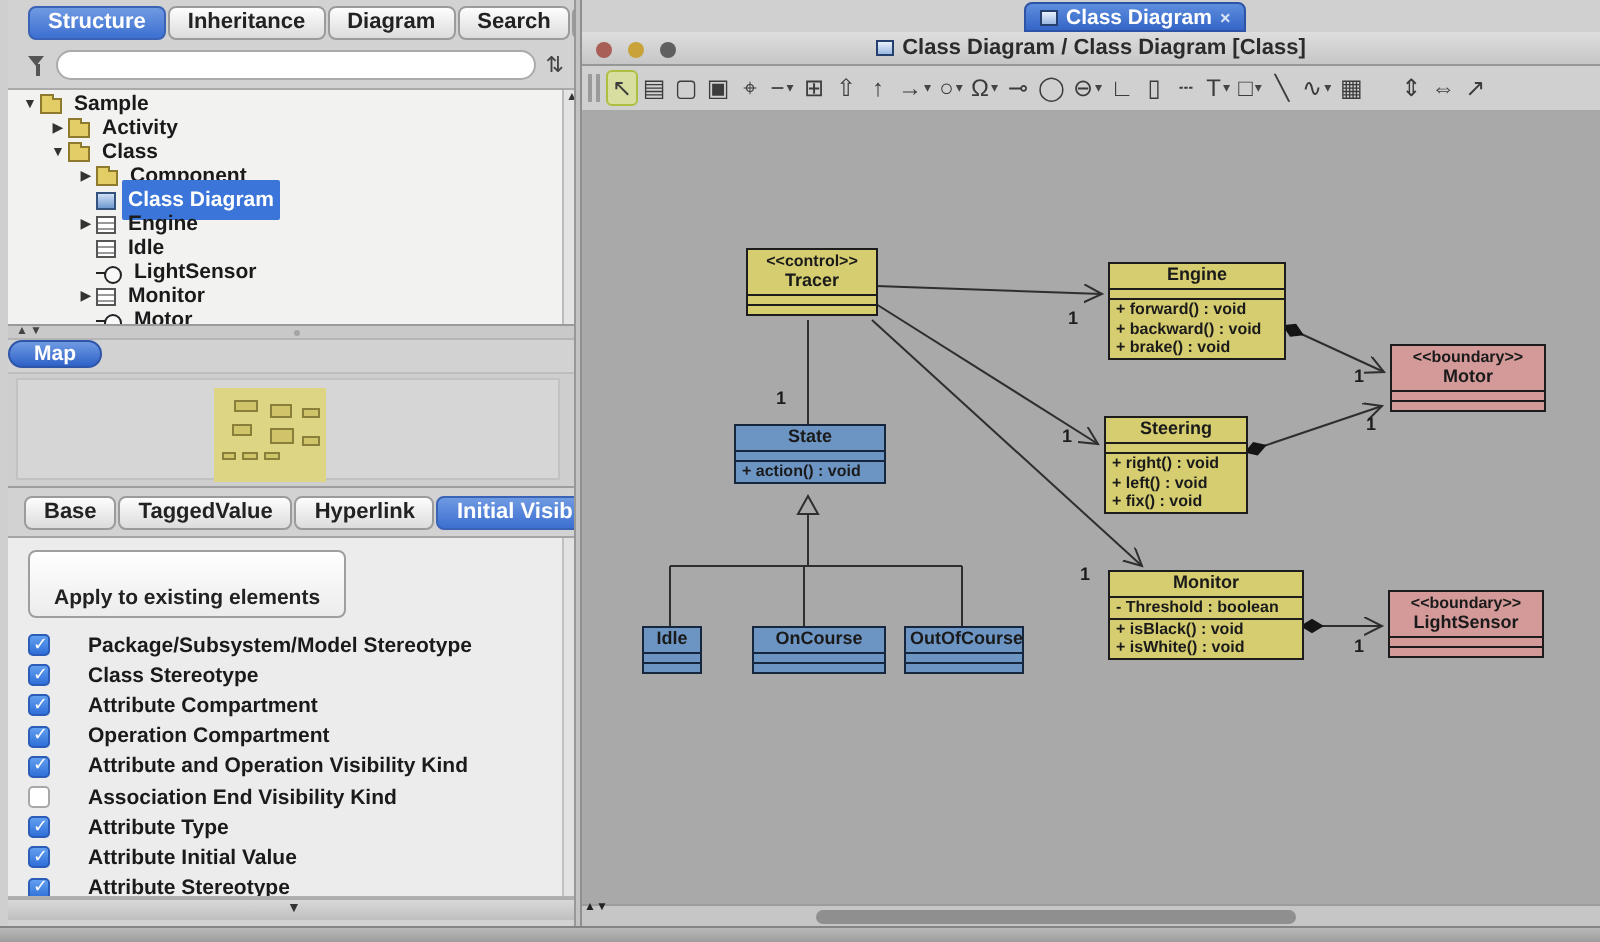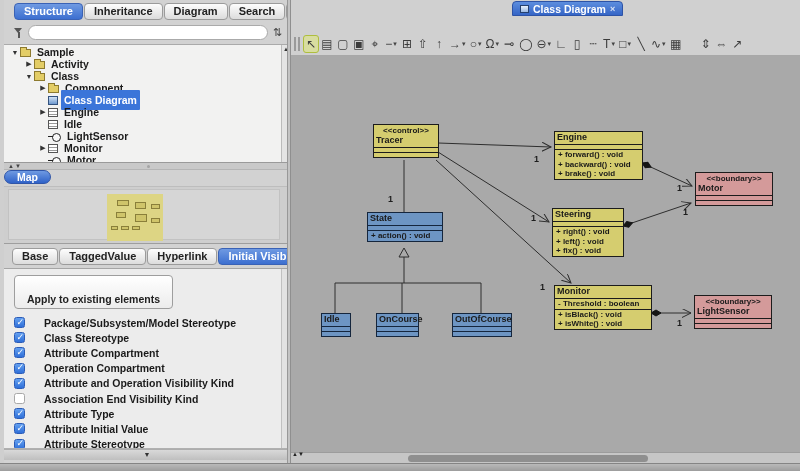--- a/index.html
+++ b/index.html
@@ -77,21 +77,21 @@
 
   .canvas { position:absolute; left:0; top:56px; width:509px; height:396px; background:#a9a9a9; overflow:hidden; }
   .edges { position:absolute; left:-1px; top:0; width:510px; height:396px; }
   .mult { position:absolute; font-size:9px; font-weight:bold; color:#1d1d1d; }
 
   .uml { position:absolute; border:1.5px solid #1c1c1c; font-size:8px; }
   .uml.y { background:#d5cd6f; }
   .uml.b { background:#6d95c3; border-color:#15263d; }
   .uml.p { background:#d49a9a; }
   .st { text-align:center; font-size:8px; line-height:9px; padding-top:1px; font-weight:bold; }
-  .nm { font-weight:bold; font-size:9px; line-height:11px; padding:0 2px 1px; }
+  .nm { text-align:center; font-weight:bold; font-size:9px; line-height:11px; padding:0 2px 1px; }
   .cmp { border-top:1px solid #1c1c1c; min-height:5px; }
   .uml.b .cmp { border-top-color:#15263d; }
   .mr { font-weight:bold; font-size:8px; line-height:9.5px; padding:0 3px; white-space:nowrap; }
 
   .hscroll { position:absolute; left:0; top:452px; width:509px; height:11px; background:#c6c6c6; border-top:1px solid #9c9c9c; }
   .hthumb { position:absolute; left:117px; top:2px; width:240px; height:7px; border-radius:4px; background:#8f8f8f; }
   .corner-arrows { position:absolute; left:1px; top:10px; font-size:6px; color:#222; letter-spacing:0; z-index:4; }
   .bottom-strip { position:absolute; left:0; top:463px; width:800px; height:8px; background:linear-gradient(#b9b9b9,#9d9d9d); border-top:1px solid #848484; }
 </style>
 </head>
@@ -286,20 +286,30 @@
 <div class="vdivider"></div>
 
 <div class="right">
 
   <div class="doc-tab">
     <span class="mini-diagram-icon"></span>
     <span>Class Diagram</span>
     <span class="doc-tab-close">×</span>
   </div>
 
+  <div class="titlebar">
+    <div class="lights">
+      <span class="light" style="background:#a85f56"></span>
+      <span class="light" style="background:#c9a23a"></span>
+      <span class="light" style="background:#5f5f5f"></span>
+    </div>
+    <div class="title-text">
+      <span class="mini-diagram-icon"></span><span>Class Diagram / Class Diagram [Class]</span>
+    </div>
+  </div>
 
   <div class="toolbar">
     <span class="grip"></span>
     <div style="display:flex;align-items:center">
 
         <span class="tool" data-selected="true">
           <span>↖</span>
         </span>
 
         <span class="tool">
@@ -503,21 +513,21 @@
       <div class="cmp"></div>
       <div class="cmp"></div>
     </div>
 
     <div class="uml b" style="left:30px;top:257px;width:30px">
       <div class="nm">Idle</div>
       <div class="cmp"></div>
       <div class="cmp"></div>
     </div>
 
-    <div class="uml b" style="left:85px;top:257px;width:43px">
+    <div class="uml b" style="left:85px;top:257px;width:67px">
       <div class="nm">OnCourse</div>
       <div class="cmp"></div>
       <div class="cmp"></div>
     </div>
 
     <div class="uml b" style="left:161px;top:257px;width:60px">
       <div class="nm">OutOfCourse</div>
       <div class="cmp"></div>
       <div class="cmp"></div>
     </div>

